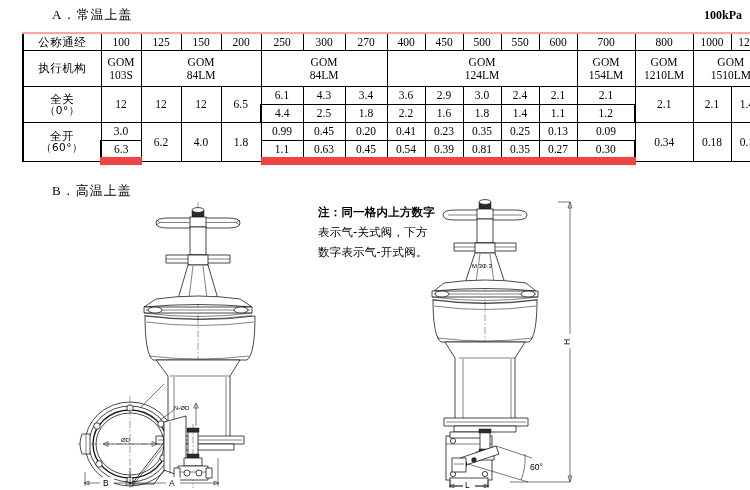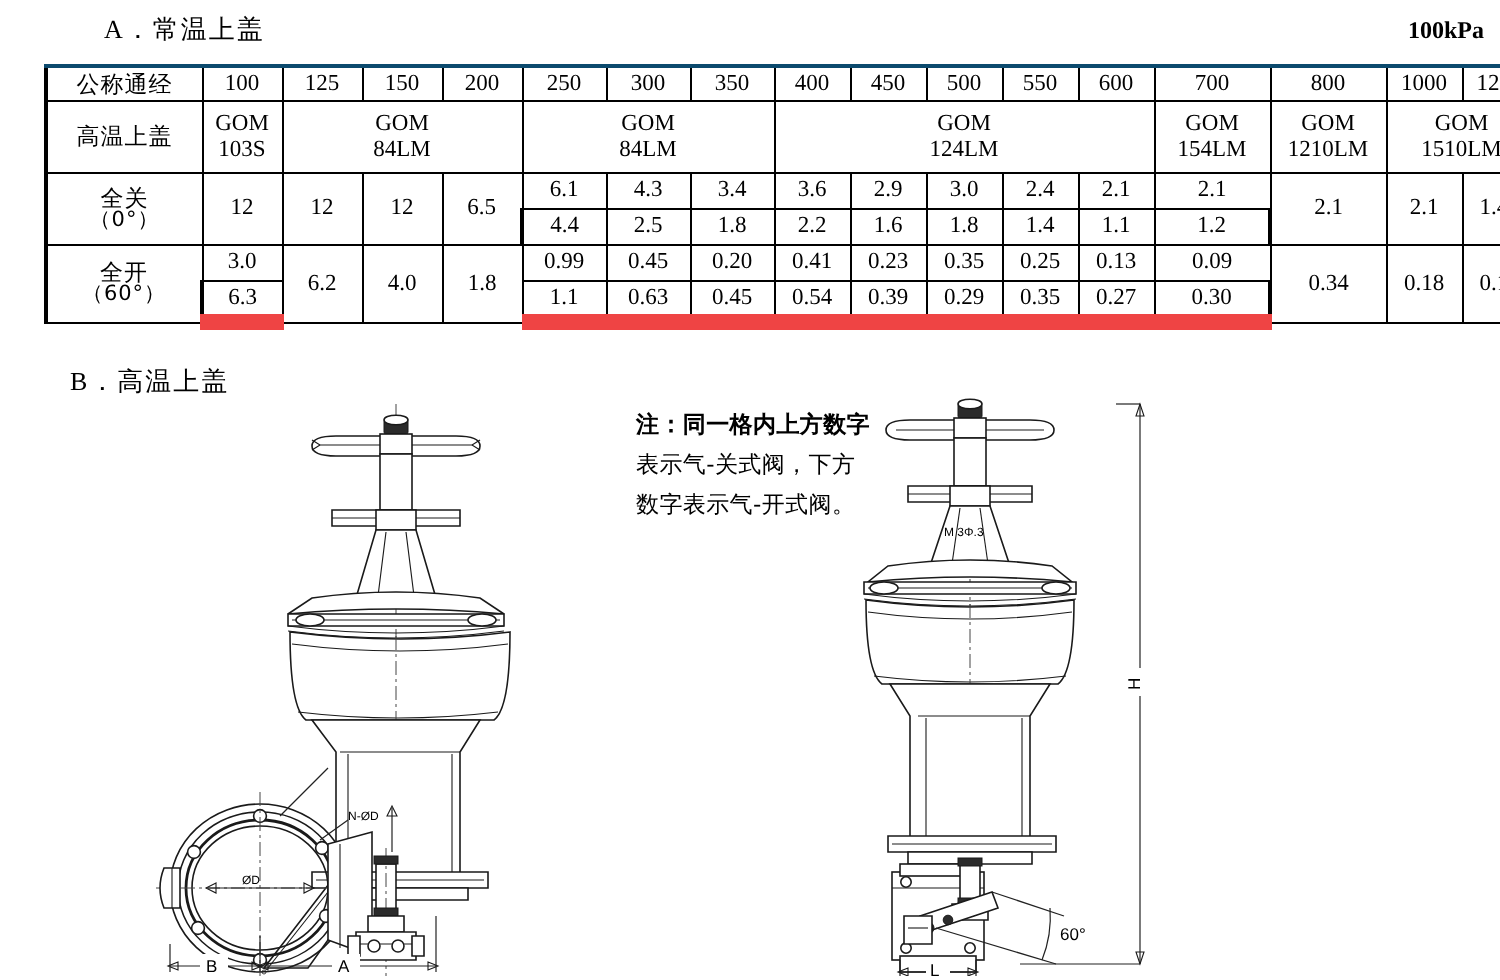--- a/index.html
+++ b/index.html
@@ -20,21 +20,21 @@
   .sec-a-title {
     position: absolute;
     left: 52px;
     top: 6px;
     font-size: 13px;
     letter-spacing: 1px;
     white-space: nowrap;
   }
   .sec-b-title {
     position: absolute;
-    left: 35px;
+    left: 52px;
     top: 182px;
     font-size: 13px;
     letter-spacing: 1px;
     white-space: nowrap;
   }
   .kpa-label {
     position: absolute;
     right: 8px;
     top: 8px;
     font-size: 12px;
@@ -57,21 +57,21 @@
     font-family: "Liberation Serif", serif;
   }
   table.spec td {
     border: 1px solid #000;
     text-align: center;
     vertical-align: middle;
     padding: 0;
     line-height: 1.08;
     height: 16px;
   }
-  table.spec .outer-top td { border-top: 2px solid #0c4a6e; }
+  table.spec .outer-top td { border-top: 2px solid #fca5a5; }
   table.spec tr td:first-child { border-left: 2px solid #000; }
   table.spec tr td:last-child { border-right: 2px solid #000; }
   table.spec tr.outer-bottom td { border-bottom: 8px solid #ef4444; }
 
   .rowlabel {
     font-size: 11.5px;
     letter-spacing: 0.5px;
     font-family: "DejaVu Sans", sans-serif;
   }
   .rowlabel .l1 { display:block; }
@@ -150,34 +150,34 @@
     <tbody>
 
       <tr class="outer-top">
         <td class="rowlabel">公称通经</td>
         <td class="hdr-cell">100</td>
         <td class="hdr-cell">125</td>
         <td class="hdr-cell">150</td>
         <td class="hdr-cell">200</td>
         <td class="hdr-cell">250</td>
         <td class="hdr-cell">300</td>
-        <td class="hdr-cell">350</td>
+        <td class="hdr-cell">270</td>
         <td class="hdr-cell">400</td>
         <td class="hdr-cell">450</td>
         <td class="hdr-cell">500</td>
         <td class="hdr-cell">550</td>
         <td class="hdr-cell">600</td>
         <td class="hdr-cell">700</td>
         <td class="hdr-cell">800</td>
         <td class="hdr-cell">1000</td>
         <td class="hdr-cell">1200</td>
       </tr>
 
       <tr style="height:36px">
-        <td class="rowlabel">高温上盖</td>
+        <td class="rowlabel">执行机构</td>
         <td class="act-cell" colspan="1">
           <span>GOM</span>
           <span>103S</span>
         </td>
         <td class="act-cell" colspan="3">
           <span>GOM</span>
           <span>84LM</span>
         </td>
         <td class="act-cell" colspan="3">
           <span>GOM</span>
@@ -259,21 +259,21 @@
         <td class="numcell" rowspan="2">0.15</td>
       </tr>
 
       <tr class="outer-bottom" style="height:18px">
         <td class="numcell">6.3</td>
         <td class="numcell">1.1</td>
         <td class="numcell">0.63</td>
         <td class="numcell">0.45</td>
         <td class="numcell">0.54</td>
         <td class="numcell">0.39</td>
-        <td class="numcell">0.29</td>
+        <td class="numcell">0.81</td>
         <td class="numcell">0.35</td>
         <td class="numcell">0.27</td>
         <td class="numcell">0.30</td>
       </tr>
     </tbody>
   </table>
 </div>
 
 <div class="sec-b-title">B．高温上盖</div>
 

